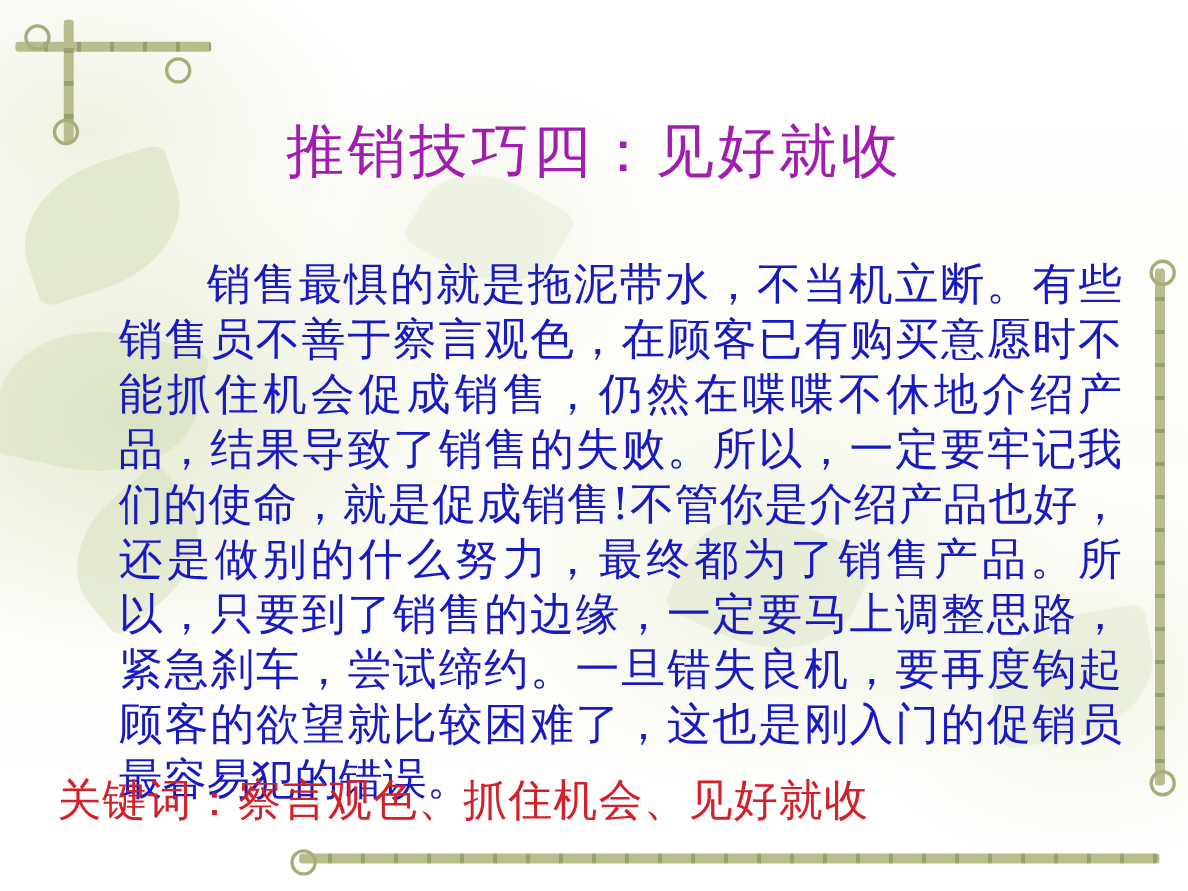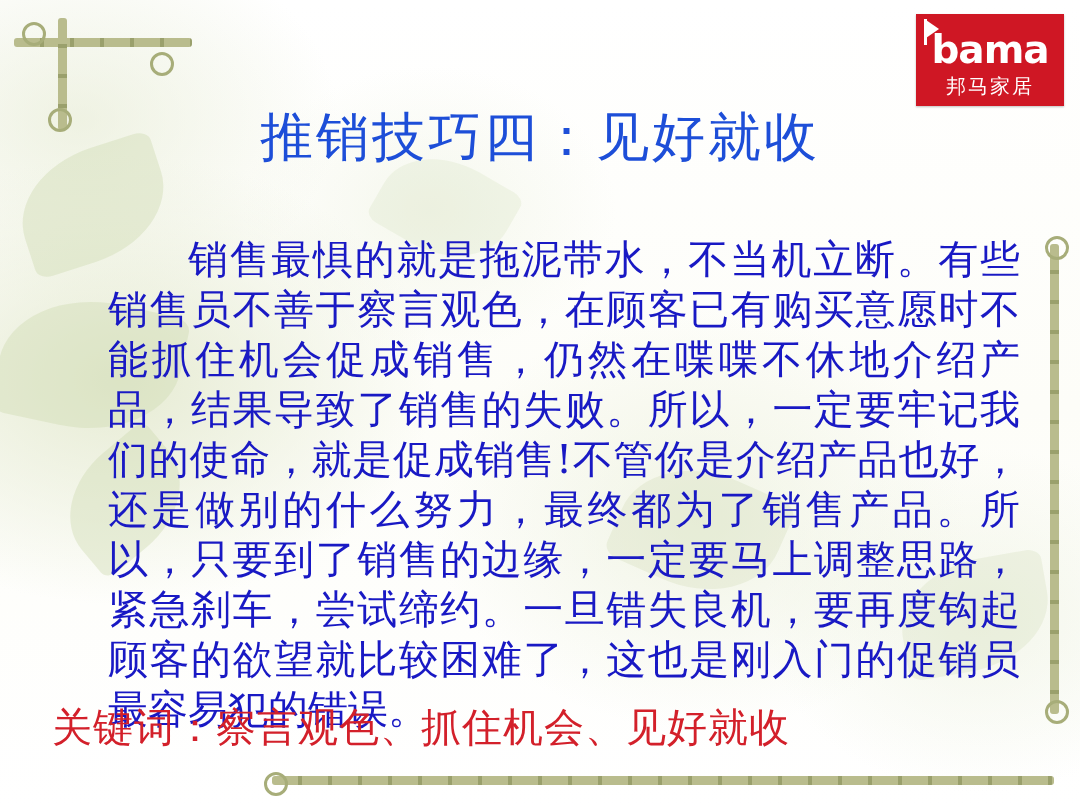--- a/index.html
+++ b/index.html
@@ -113,21 +113,21 @@
     line-height: 1;
   }
 
   
   .title {
     position: absolute;
     left: 0;
     top: 102px;
     width: 1080px;
     text-align: center;
-    color: #1d4ed8;
+    color: #a21caf;
     font-family: "DejaVu Serif", serif;
     font-size: 53px;
     letter-spacing: 3px;
     white-space: nowrap;
   }
   .body-text {
     position: absolute;
     left: 108px;
     top: 234px;
     width: 912px;
@@ -170,24 +170,18 @@
   <div class="knot" style="left:150px; top:52px;"></div>
   <div class="knot" style="left:48px; top:108px;"></div>
 
   <div class="bamboo v" style="left:1050px; top:244px; height:470px;"></div>
   <div class="knot" style="left:1045px; top:236px;"></div>
   <div class="knot" style="left:1045px; top:700px;"></div>
 
   <div class="bamboo h" style="left:272px; top:776px; width:782px;"></div>
   <div class="knot" style="left:264px; top:772px;"></div>
 
-  <div class="logo">
-    <span class="flagpole"></span>
-    <span class="flag"></span>
-    <span class="wordmark">bama</span>
-    <span class="cn">邦马家居</span>
-  </div>
 
   <div class="title">推销技巧四：见好就收</div>
   <div class="body-text">销售最惧的就是拖泥带水，不当机立断。有些销售员不善于察言观色，在顾客已有购买意愿时不能抓住机会促成销售，仍然在喋喋不休地介绍产品，结果导致了销售的失败。所以，一定要牢记我们的使命，就是促成销售!不管你是介绍产品也好，还是做别的什么努力，最终都为了销售产品。所以，只要到了销售的边缘，一定要马上调整思路，紧急刹车，尝试缔约。一旦错失良机，要再度钩起顾客的欲望就比较困难了，这也是刚入门的促销员最容易犯的错误。</div>
   <div class="keywords">关键词：察言观色、抓住机会、见好就收</div>
 
 </div>
 
 </body></html>

